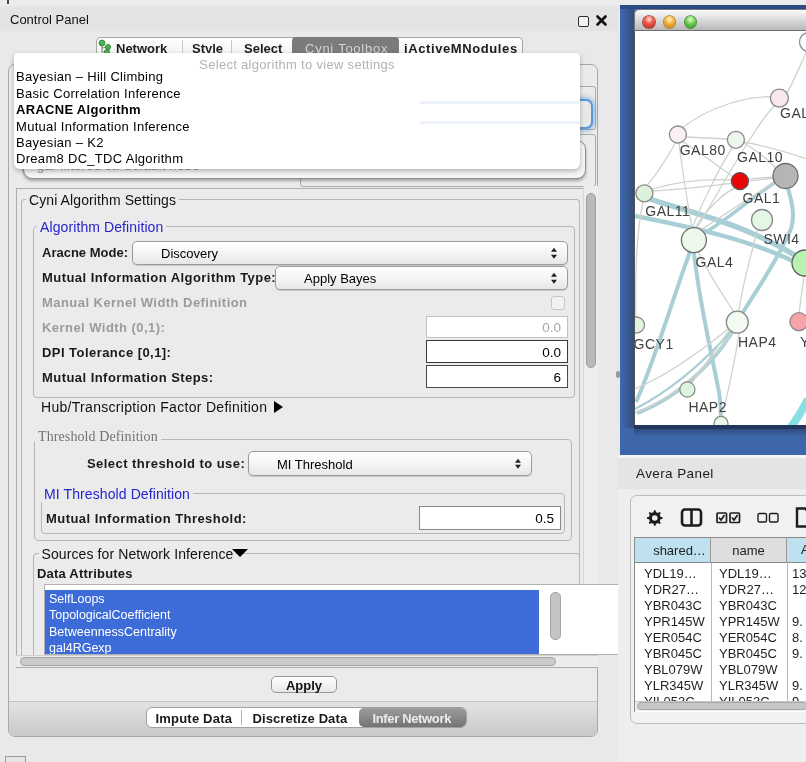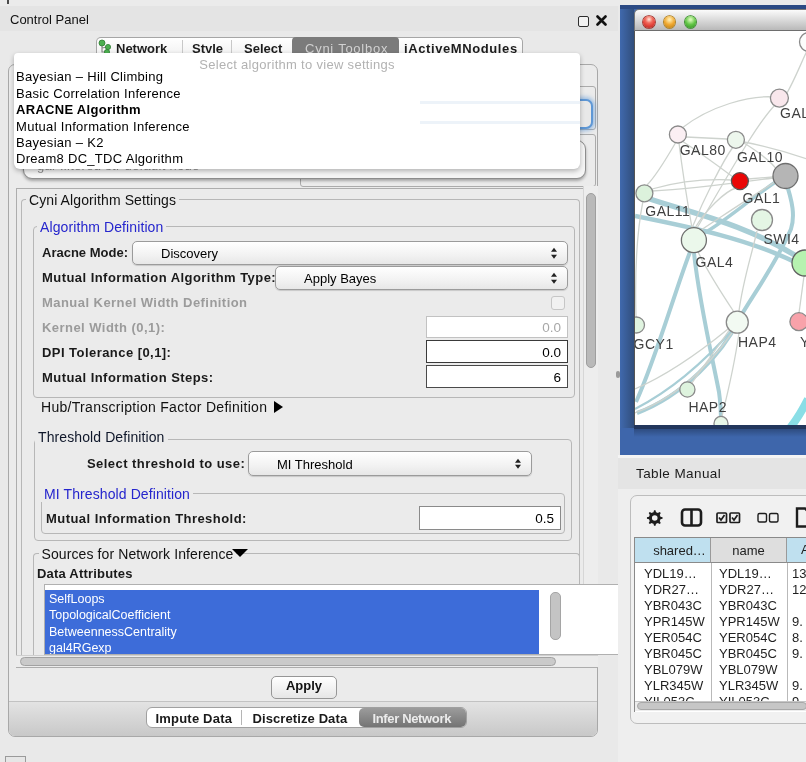--- a/index.html
+++ b/index.html
@@ -92,21 +92,21 @@
     </div>
   <div class="lbl" style="left:42px;top:370px;">Mutual Information Steps:</div>
   <div class="field" style="left:426px;top:365px;width:142px;height:23px;border:1px solid #4a4a4a;box-sizing:border-box;">
       <span class="fv" style="color:#000;">6</span>
     </div>
 
   <div class="abs" style="left:41px;top:399px;font-size:14px;letter-spacing:0.3px;color:#111;">Hub/Transcription Factor Definition</div>
   <div class="abs" style="left:274px;top:401px;width:0;height:0;border-top:6px solid transparent;border-bottom:6px solid transparent;border-left:9px solid #000;"></div>
 
   <div class="grp" style="left:34px;top:439px;width:536px;height:100px;"></div>
-  <div class="gtitle" style="left:35px;top:429px;color:#0f172a;">Threshold Definition</div>
+  <div class="gtitle" style="left:35px;top:429px;color:#737373;font-family:Liberation Serif, serif;">Threshold Definition</div>
   <div class="lbl" style="left:87px;top:456px;">Select threshold to use:</div>
   <div class="combo" style="left:248px;top:451px;width:282px;height:23px;">
       <span class="ct">MI Threshold</span>
       <span class="spin"></span>
     </div>
   <div class="grp" style="left:41px;top:493px;width:522px;height:39px;"></div>
   <div class="gtitle" style="left:41px;top:486px;color:#2525cd;">MI Threshold Definition</div>
   <div class="lbl" style="left:46px;top:511px;">Mutual Information Threshold:</div>
   <div class="field" style="left:419px;top:506px;width:142px;height:24px;border:1px solid #8a8a8a;box-sizing:border-box;">
       <span class="fv" style="color:#000;">0.5</span>
@@ -120,21 +120,21 @@
   <div class="abs" style="left:44px;top:584px;width:592px;height:71px;background:#fff;border:1px solid #b0b0b0;box-sizing:border-box;overflow:hidden;padding-left:7px;">
     <div class="abs" style="left:0;top:4.5px;width:494px;height:66px;background:#3d6cd9;"></div>
     <div class="abs" style="left:4px;top:6px;font-size:12.5px;color:#fff;line-height:16.4px;">SelfLoops<br>TopologicalCoefficient<br>BetweennessCentrality<br>gal4RGexp</div>
     <div class="abs" style="left:503px;top:0;width:15px;height:71px;background:#fff;"></div>
     <div class="abs" style="left:505px;top:7px;width:11px;height:48px;background:#c4c4c4;border:1px solid #a5a5a5;border-radius:5px;box-sizing:border-box;"></div>
   </div>
 
   <div class="abs" style="left:16px;top:655px;width:582px;height:12px;background:#ececec;border-top:1px solid #cfcfcf;box-sizing:border-box;"></div>
   <div class="abs" style="left:20px;top:656.5px;width:536px;height:9.5px;background:#cacaca;border:1px solid #a2a2a2;border-radius:5px;box-sizing:border-box;"></div>
 
-  <div class="abs" style="left:271px;top:676px;width:66px;height:23px;background:linear-gradient(#ffffff,#e6e6e6);border:1px solid #969696;border-radius:5px;box-sizing:border-box;text-align:center;font-size:13px;font-weight:600;color:#111;line-height:17px;">Apply</div>
+  <div class="abs" style="left:271px;top:676px;width:66px;height:17px;background:linear-gradient(#ffffff,#e6e6e6);border:1px solid #969696;border-radius:5px;box-sizing:border-box;text-align:center;font-size:13px;font-weight:600;color:#111;line-height:17px;">Apply</div>
 
   <div class="abs" style="left:9px;top:701px;width:588px;height:35px;background:linear-gradient(#e3e3e3,#c8c8c8);border-radius:0 0 6px 6px;border-top:1px solid #c2c2c2;box-sizing:border-box;"></div>
   <div class="abs" style="left:146px;top:707px;width:321px;height:21px;background:#fff;border:1px solid #a0a0a0;border-radius:6px;box-sizing:border-box;"></div>
   <div class="abs" style="left:241px;top:710px;width:1px;height:15px;background:#b5b5b5;"></div>
   <div class="abs" style="left:359px;top:708px;width:106.5px;height:19px;background:linear-gradient(#9c9c9c,#747474);border-radius:5px;"></div>
   <div class="abs" style="left:155.5px;top:711px;font-size:13px;font-weight:bold;letter-spacing:0.2px;color:#1a1a1a;">Impute Data</div>
   <div class="abs" style="left:252.5px;top:711px;font-size:13px;font-weight:bold;letter-spacing:0.1px;color:#1a1a1a;">Discretize Data</div>
   <div class="abs" style="left:372.5px;top:711px;font-size:13px;font-weight:bold;letter-spacing:-0.35px;color:#ececec;">Infer Network</div>
 
   <div class="abs" style="left:5px;top:756px;width:19px;height:12px;background:#e6e6e6;border:1.2px solid #9a9a9a;"></div>
@@ -225,21 +225,21 @@
         <text x="103" y="316">HAP4</text>
         <text x="165" y="316">YJ</text>
         <text x="53.4" y="380.5">HAP2</text>
       </g>
     </svg>
   </div>
 
   <div class="abs" style="left:618px;top:455px;width:188px;height:307px;background:#eeeeee;"></div>
   <div class="abs" style="left:618px;top:455px;width:188px;height:3px;background:#f4f4f4;"></div>
   <div class="abs" style="left:618px;top:458px;width:188px;height:31px;background:#e4e4e4;"></div>
-  <div class="abs" style="left:636px;top:466px;font-size:13.5px;letter-spacing:0.4px;color:#1c1c1c;">Table Manual</div>
+  <div class="abs" style="left:636px;top:466px;font-size:13.5px;letter-spacing:0.4px;color:#1c1c1c;">Avera Panel</div>
   <div class="abs" style="left:630px;top:495px;width:185px;height:229px;background:#f1f1f1;border:1px solid #bdbdbd;border-radius:7px;box-sizing:border-box;"></div>
 
   <svg class="abs" style="left:630px;top:503px;" width="176" height="30" viewBox="0 0 176 30">
     <g fill="#1d1d1d">
       <path d="M24 7.2 L25.5 7.2 L26 9.3 A5.6 5.6 0 0 1 27.8 10.05 L29.7 9 L30.75 10.05 L29.7 11.95 A5.6 5.6 0 0 1 30.45 13.75 L32.55 14.25 L32.55 15.75 L30.45 16.25 A5.6 5.6 0 0 1 29.7 18.05 L30.75 19.95 L29.7 21 L27.8 19.95 A5.6 5.6 0 0 1 26 20.7 L25.5 22.8 L24 22.8 L23.5 20.7 A5.6 5.6 0 0 1 21.7 19.95 L19.8 21 L18.75 19.95 L19.8 18.05 A5.6 5.6 0 0 1 19.05 16.25 L16.95 15.75 L16.95 14.25 L19.05 13.75 A5.6 5.6 0 0 1 19.8 11.95 L18.75 10.05 L19.8 9 L21.7 10.05 A5.6 5.6 0 0 1 23.5 9.3 Z M24.75 12.2 A2.8 2.8 0 1 0 24.75 17.8 A2.8 2.8 0 1 0 24.75 12.2 Z" fill-rule="evenodd"></path>
     </g>
     <g fill="none" stroke="#1d1d1d">
       <rect x="52" y="6.5" width="19" height="16" rx="3" stroke-width="2.6"></rect>
       <line x1="61.5" y1="6.5" x2="61.5" y2="22.5" stroke-width="2.6"></line>
       <rect x="87" y="10" width="9.5" height="9.5" rx="1" stroke-width="1.7"></rect>

